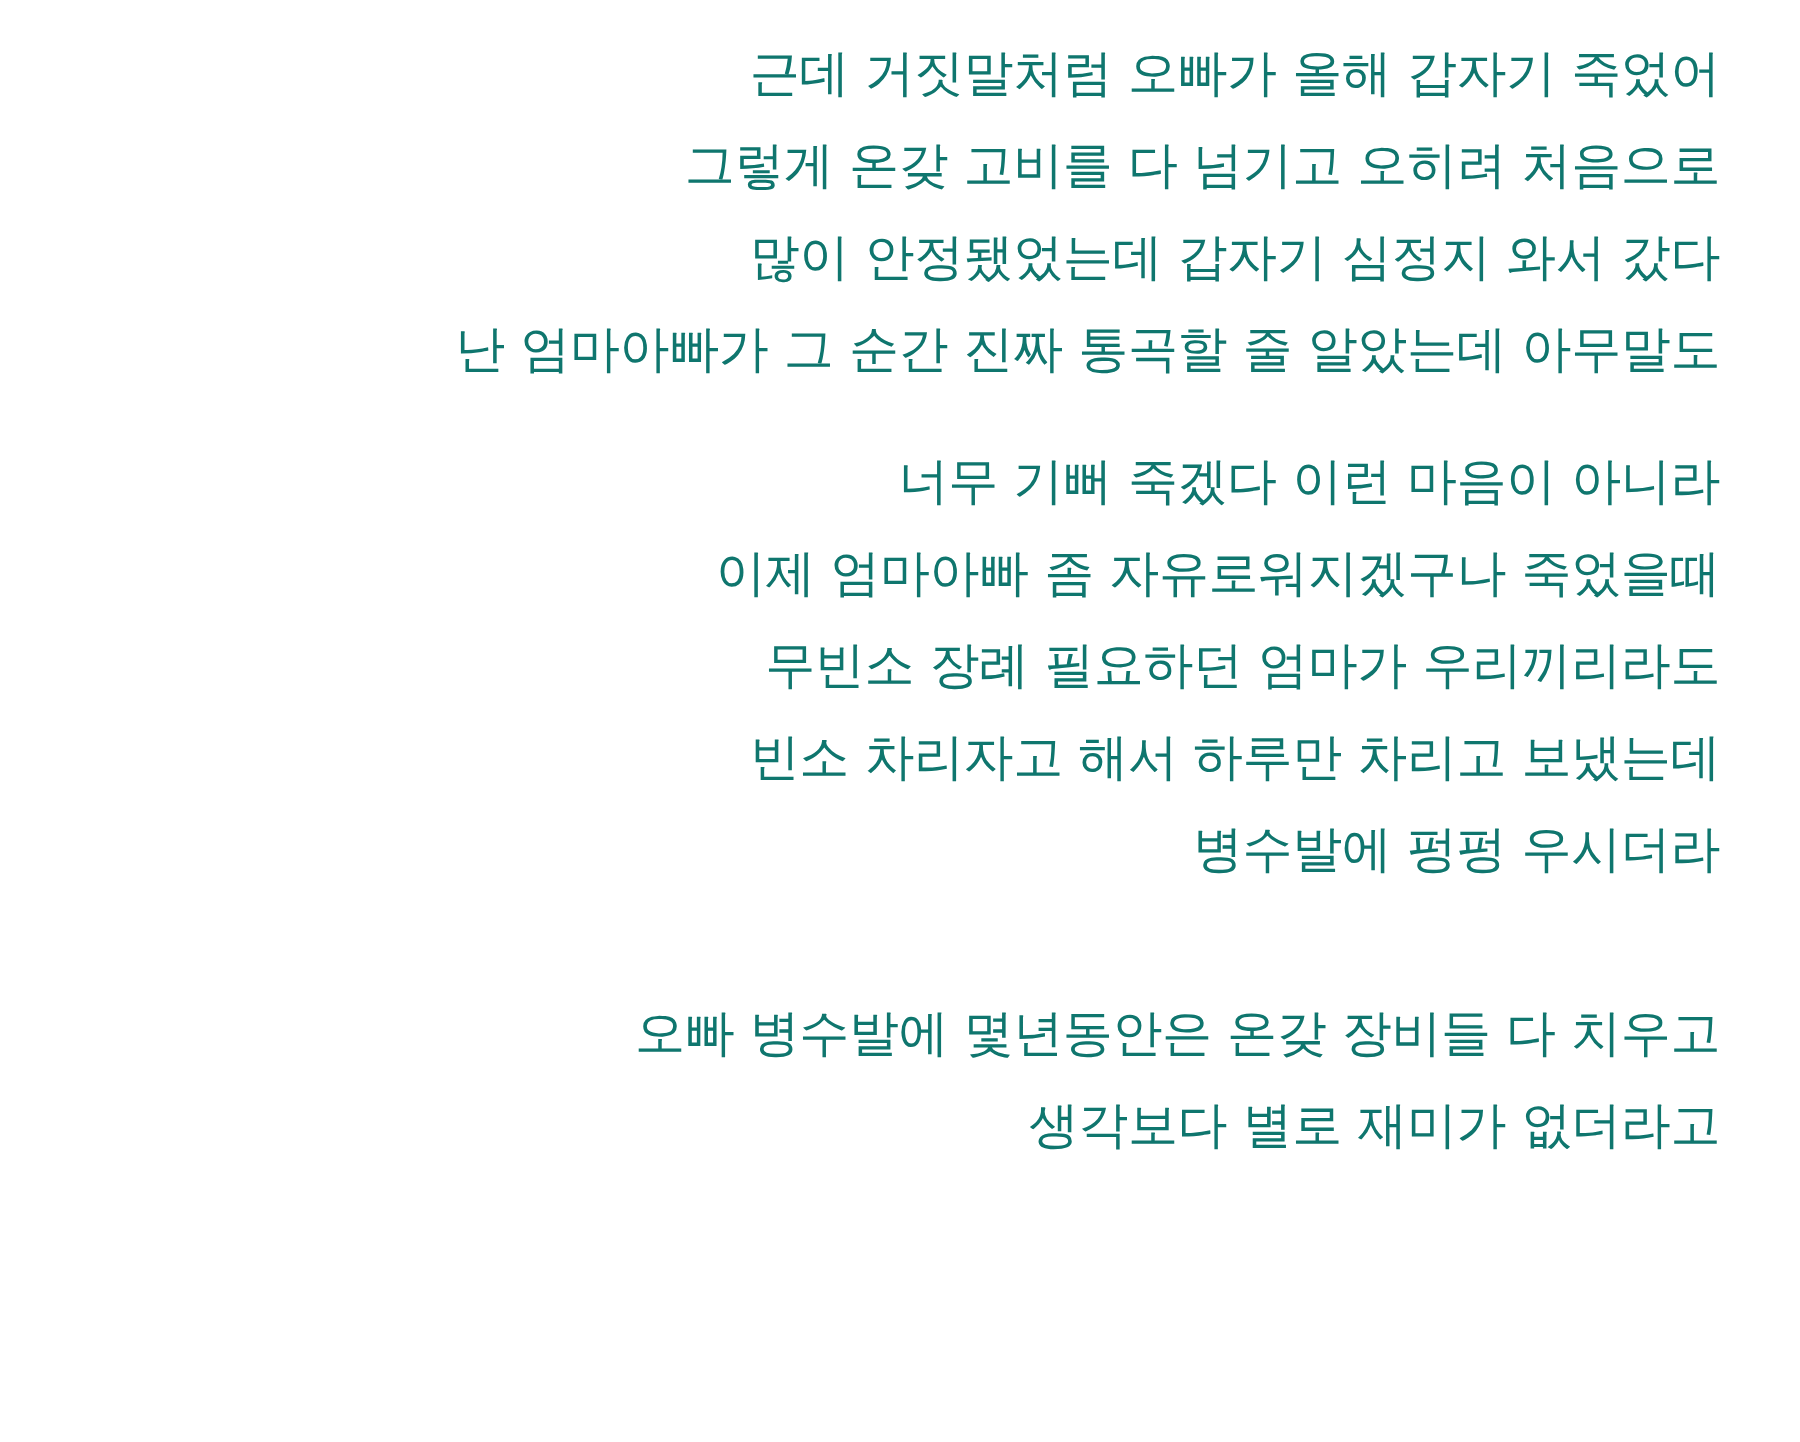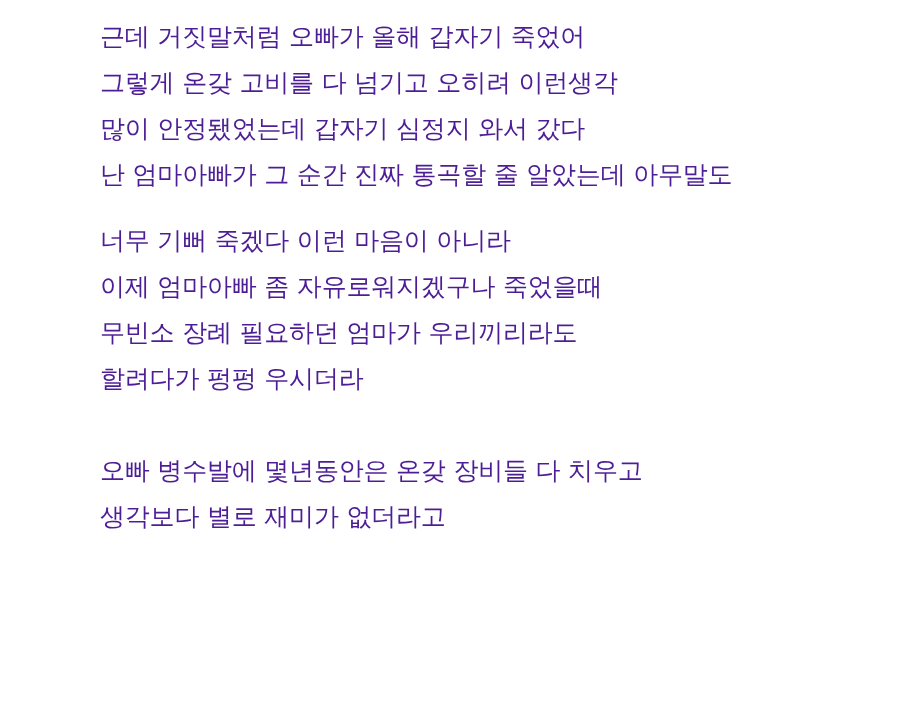--- a/index.html
+++ b/index.html
@@ -25,45 +25,47 @@
   }
   .para-gap {
     height: 20px;
   }
   .blank-line {
     height: 46px;
   }
   .line {
     font-size: 25px;
     line-height: 46px;
-    color: #4c1d95;
+    color: #0f766e;
     letter-spacing: -0.2px;
     white-space: pre-wrap;
     word-break: keep-all;
+    text-align: right;
   }
 </style>
 </head>
 <body>
 
 <div class="page">
 
   <div class="block">
     <div class="line">근데 거짓말처럼 오빠가 올해 갑자기 죽었어</div>
-    <div class="line">그렇게 온갖 고비를 다 넘기고 오히려 이런생각</div>
+    <div class="line">그렇게 온갖 고비를 다 넘기고 오히려 처음으로</div>
     <div class="line">많이 안정됐었는데 갑자기 심정지 와서 갔다</div>
     <div class="line">난 엄마아빠가 그 순간 진짜 통곡할 줄 알았는데 아무말도</div>
   </div>
 
   <div class="para-gap"></div>
 
   <div class="block">
     <div class="line">너무 기뻐 죽겠다 이런 마음이 아니라</div>
     <div class="line">이제 엄마아빠 좀 자유로워지겠구나 죽었을때</div>
     <div class="line">무빈소 장례 필요하던 엄마가 우리끼리라도</div>
-    <div class="line">할려다가 펑펑 우시더라</div>
+    <div class="line">빈소 차리자고 해서 하루만 차리고 보냈는데</div>
+    <div class="line">병수발에 펑펑 우시더라</div>
   </div>
 
   <div class="blank-line"></div>
 
   <div class="block">
     <div class="line">오빠 병수발에 몇년동안은 온갖 장비들 다 치우고</div>
     <div class="line">생각보다 별로 재미가 없더라고</div>
   </div>
 
 </div>

